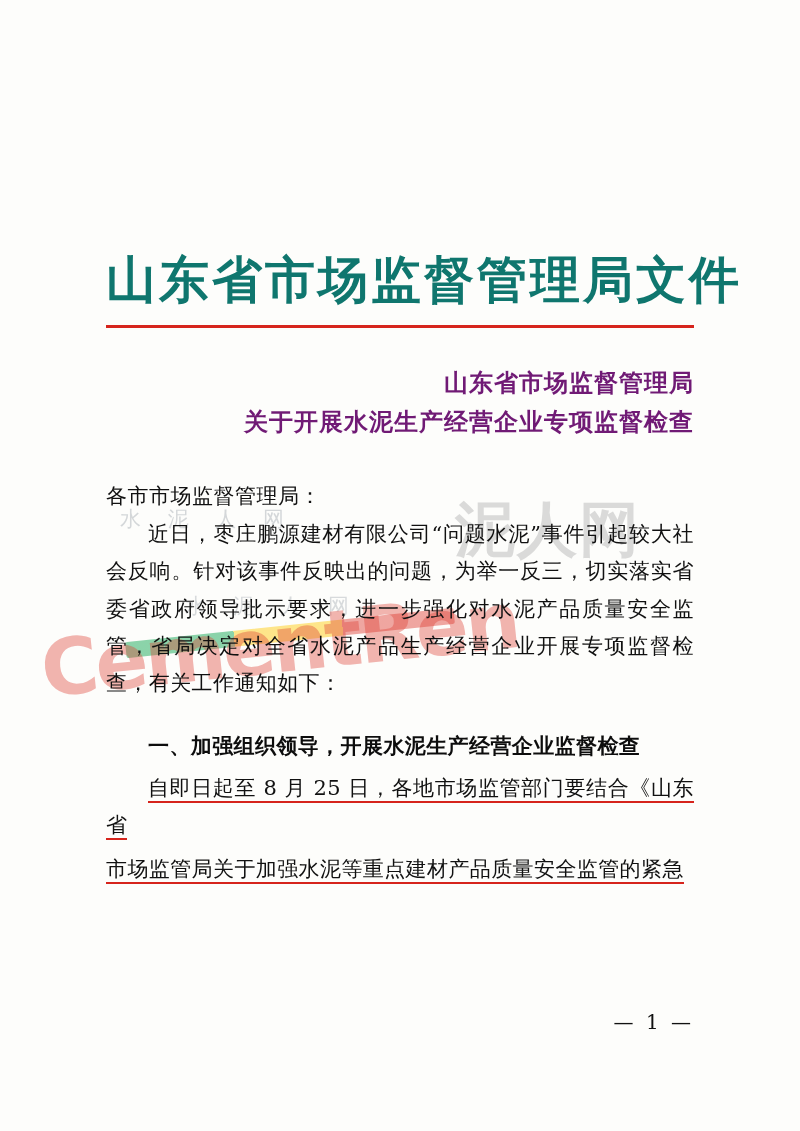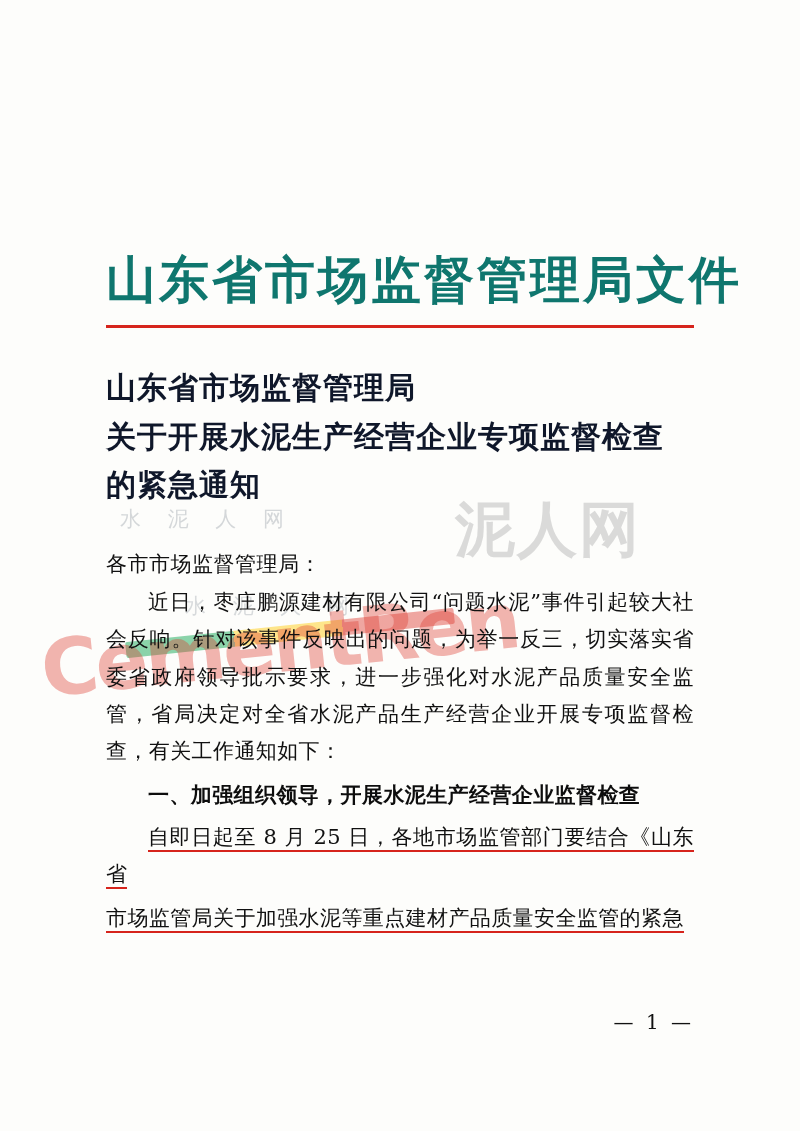--- a/index.html
+++ b/index.html
@@ -127,47 +127,47 @@
     letter-spacing: 1px;
     color: #111;
   }
   .red-rule {
     margin: 18px 0 0 0;
     height: 3px;
     background: #d6241c;
     width: 100%;
   }
   .subject {
-    text-align: left;
+    text-align: right;
     margin-top: 36px;
-    font-size: 30px;
+    font-size: 24px;
     font-weight: bold;
     line-height: 1.62;
     letter-spacing: 1px;
-    color: #0f172a;
+    color: #701a75;
   }
   .subject div { white-space: nowrap; }
 
   .salutation {
     margin-top: 40px;
     font-size: 21px;
     letter-spacing: 0.5px;
     color: #111;
   }
   .para {
     margin-top: 6px;
     font-size: 21px;
     line-height: 1.78;
     text-align: justify;
     letter-spacing: 0.4px;
     color: #111;
     text-indent: 2em;
   }
   .heading-1 {
-    margin-top: 5px;
+    margin-top: 24px;
     font-size: 21px;
     font-weight: bold;
     line-height: 1.78;
     letter-spacing: 0.4px;
     color: #0d0d0d;
     text-indent: 2em;
   }
   .para.no-indent { text-indent: 0; }
 
   .underline-red {
@@ -201,21 +201,20 @@
   <div class="content">
 
     <div class="doc-title">山东省市场监督管理局文件</div>
 
 
     <div class="red-rule"></div>
 
     <div class="subject">
       <div>山东省市场监督管理局</div>
       <div>关于开展水泥生产经营企业专项监督检查</div>
-      <div>的紧急通知</div>
     </div>
 
     <div class="salutation">各市市场监督管理局：</div>
 
     <div class="para">近日，枣庄鹏源建材有限公司“问题水泥”事件引起较大社会反响。针对该事件反映出的问题，为举一反三，切实落实省委省政府领导批示要求，进一步强化对水泥产品质量安全监管，省局决定对全省水泥产品生产经营企业开展专项监督检查，有关工作通知如下：</div>
 
     <div class="heading-1">一、加强组织领导，开展水泥生产经营企业监督检查</div>
 
     <div class="para">
       <span class="underline-red">自即日起至 8 月 25 日，各地市场监管部门要结合《山东省</span>

